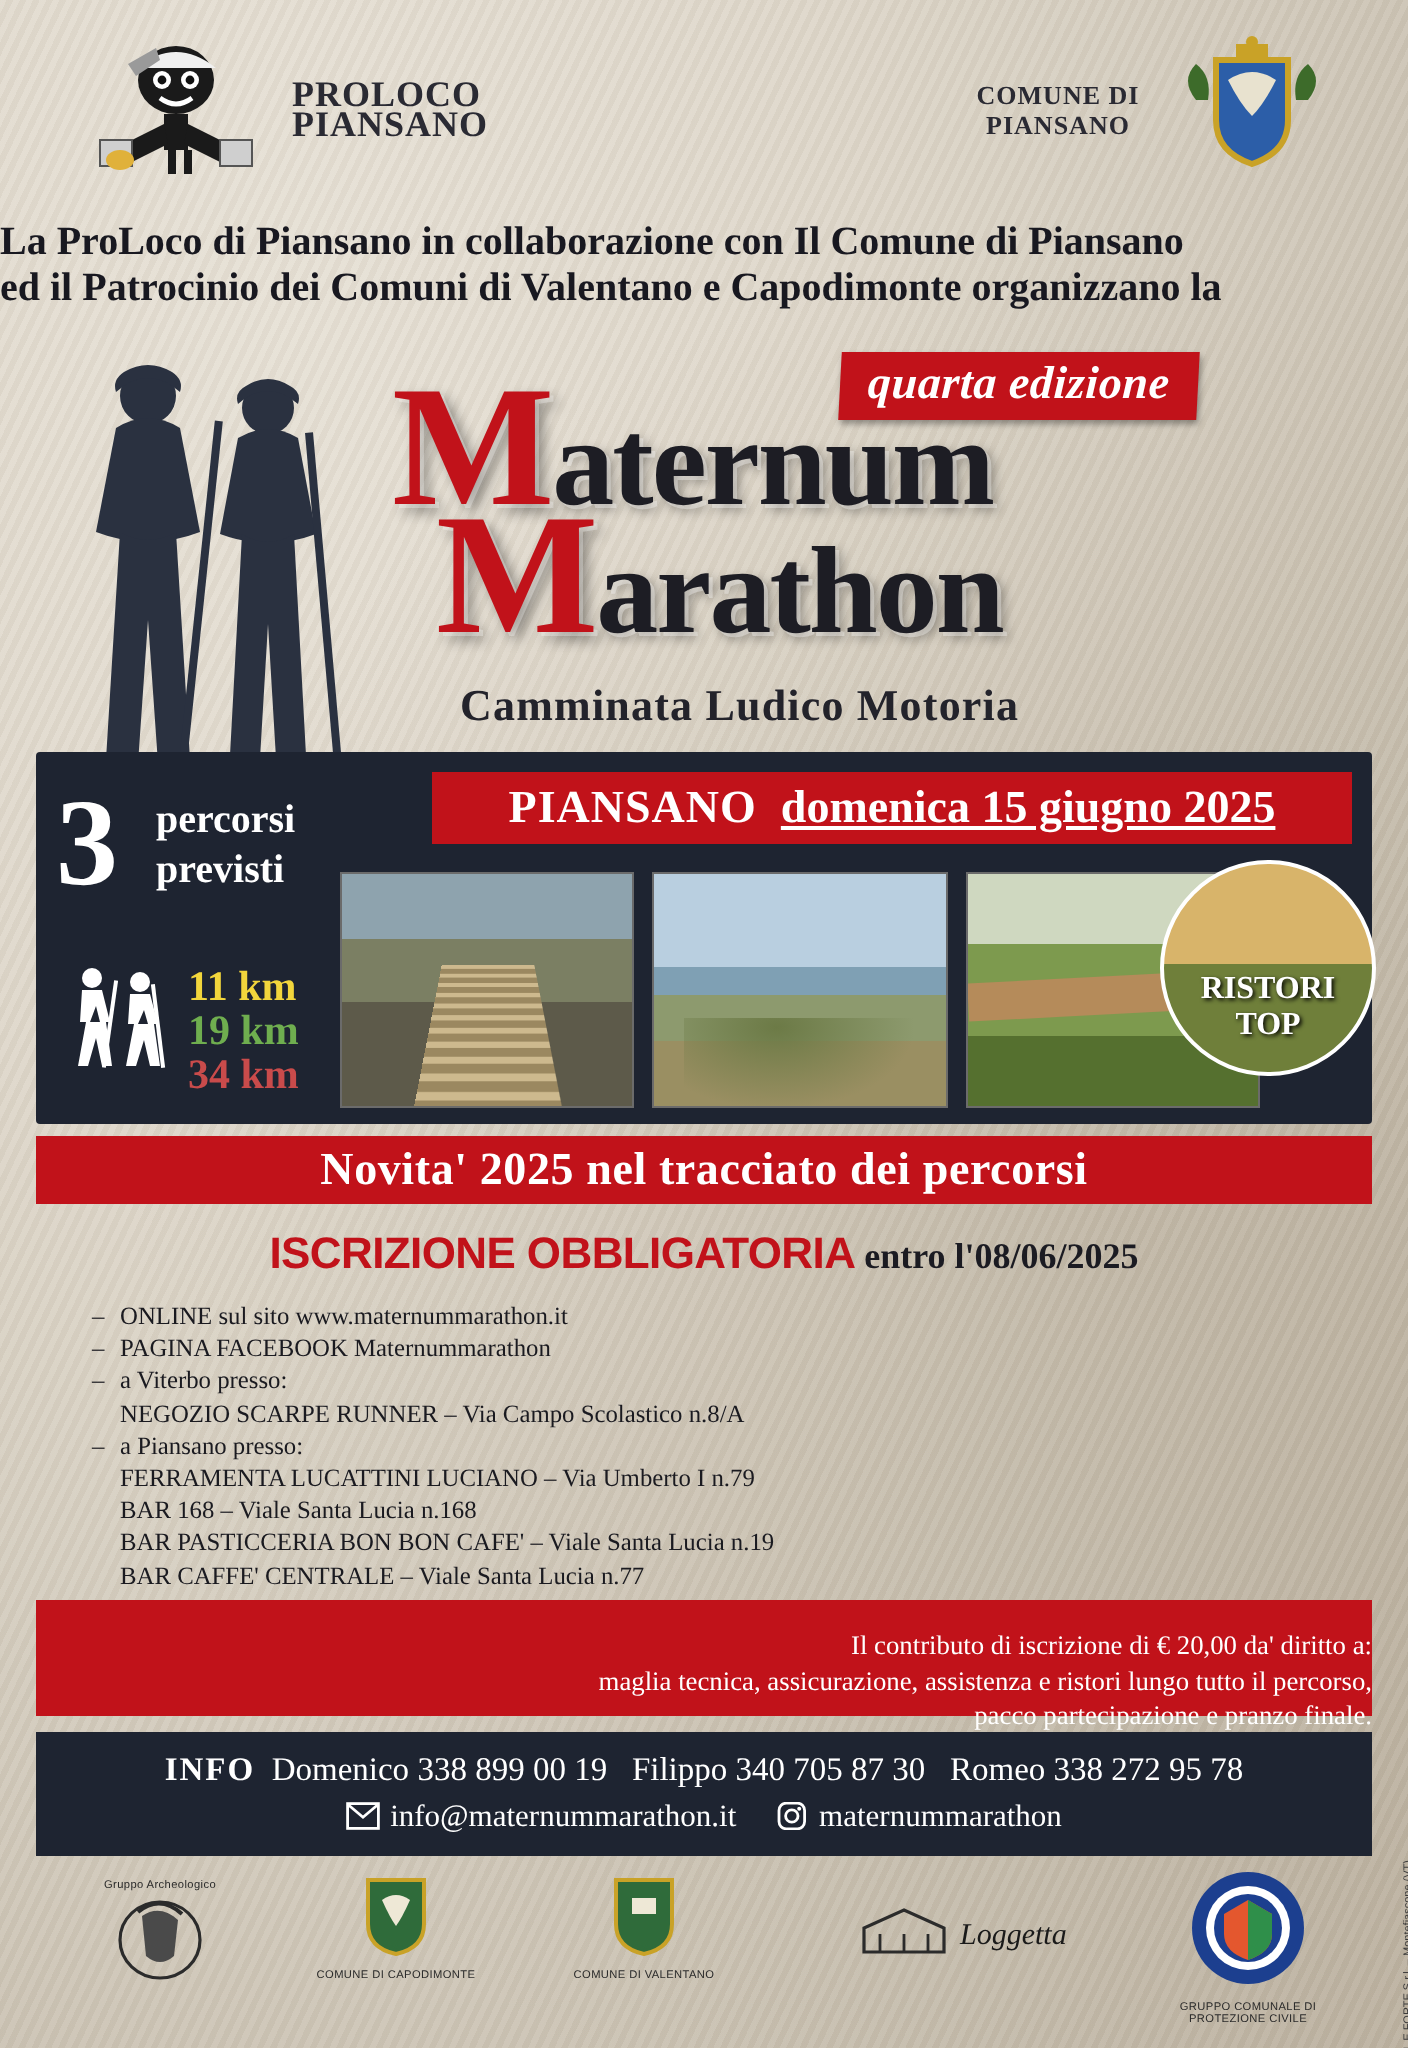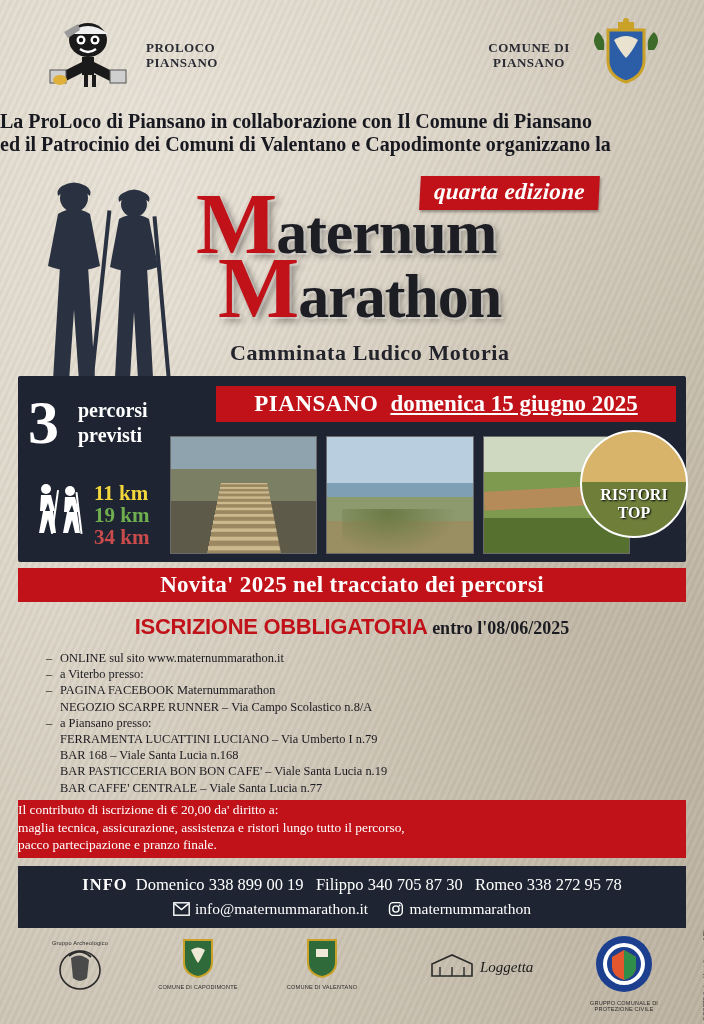--- a/index.html
+++ b/index.html
@@ -20,21 +20,21 @@
       repeating-linear-gradient(115deg, rgba(255,255,255,0.06) 0 3px, rgba(120,105,85,0.05) 3px 6px),
       radial-gradient(circle at 80% 60%, rgba(140,125,100,0.22), rgba(255,255,255,0) 60%);
     pointer-events:none;
   }
 
   
   .hdr{position:absolute;left:0;top:0;width:704px;height:100px;}
   .proloco-txt{
     position:absolute;left:146px;top:40px;
     font-family:"Liberation Serif", serif;font-weight:bold;
-    font-size:13px;letter-spacing:.5px;color:#2a2a33;line-height:15px;text-align:left;
+    font-size:18px;letter-spacing:.5px;color:#2a2a33;line-height:15px;text-align:left;
   }
   .comune-txt{
     position:absolute;left:484px;top:40px;
     font-family:"Liberation Serif", serif;font-weight:bold;
     font-size:13px;letter-spacing:.5px;color:#2a2a33;line-height:15px;text-align:center;width:90px;
   }
   .mascot{position:absolute;left:38px;top:12px;width:100px;height:80px;}
   .crest{position:absolute;left:588px;top:16px;width:76px;height:72px;}
 
   .intro{
@@ -163,23 +163,23 @@
     padding-top:8px;box-sizing:border-box;
   }
   .regbox .site{font-weight:bold;font-size:13px;}
   .regbox .fbtag{
     display:inline-block;background:#c1121a;color:#fff;font-weight:bold;
     font-size:14px;padding:2px 9px;margin-top:5px;
   }
 
   .contrib{
     position:absolute;left:18px;top:800px;width:668px;height:58px;background:#c1121a;
-    color:#fff;text-align:left;
+    color:#fff;text-align:right;
     font-family:"Liberation Serif", serif;font-size:13.4px;line-height:17.5px;
-    padding-top:1px;box-sizing:border-box;
+    padding-top:14px;box-sizing:border-box;
   }
 
   .infoband{
     position:absolute;left:18px;top:866px;width:668px;height:62px;background:#1e2431;color:#fff;
     text-align:center;
   }
   .infoband .row1{padding-top:9px;font-family:"Liberation Serif", serif;font-size:16.5px;}
   .infoband .lbl{font-weight:bold;letter-spacing:1px;}
   .infoband .row2{margin-top:5px;font-family:"Liberation Serif", serif;font-size:15.5px;}
   .infoband .ic{display:inline-block;width:17px;height:14px;vertical-align:-2px;margin-right:5px;}
@@ -316,22 +316,22 @@
     <span>Novita' 2025 nel tracciato dei percorsi</span>
   </div>
 
   <div class="iscrizione">
     <span class="a">ISCRIZIONE OBBLIGATORIA</span>
     <span class="b">entro l'08/06/2025</span>
   </div>
 
   <div class="bullets">
     <div class="li"><span class="dash">–</span><span>ONLINE sul sito www.maternummarathon.it</span></div>
+    <div class="li"><span class="dash">–</span><span>PAGINA FACEBOOK Maternummarathon</span></div>
     <div class="li"><span class="dash">–</span><span>a Viterbo presso:</span></div>
-    <div class="li"><span class="dash">–</span><span>PAGINA FACEBOOK Maternummarathon</span></div>
     <div class="li ind"><span>NEGOZIO SCARPE RUNNER – Via Campo Scolastico n.8/A</span></div>
     <div class="li"><span class="dash">–</span><span>a Piansano presso:</span></div>
     <div class="li ind"><span>FERRAMENTA LUCATTINI LUCIANO – Via Umberto I n.79</span></div>
     <div class="li ind"><span>BAR 168 – Viale Santa Lucia n.168</span></div>
     <div class="li ind"><span>BAR PASTICCERIA BON BON CAFE' – Viale Santa Lucia n.19</span></div>
     <div class="li ind"><span>BAR CAFFE' CENTRALE – Viale Santa Lucia n.77</span></div>
   </div>
 
 
   <div class="contrib">

